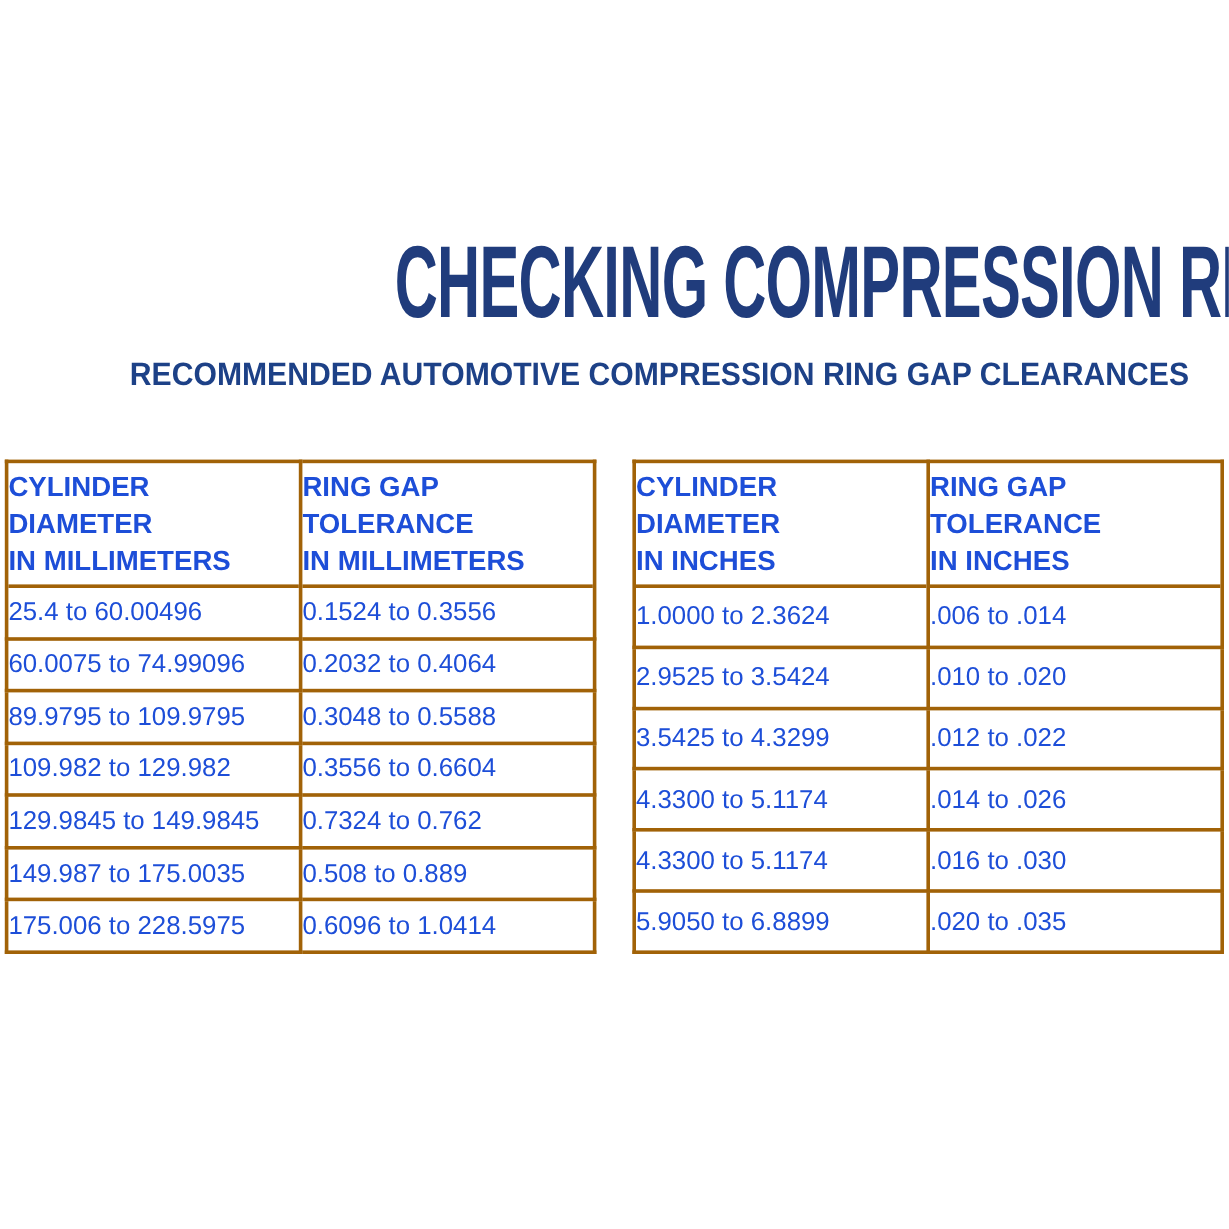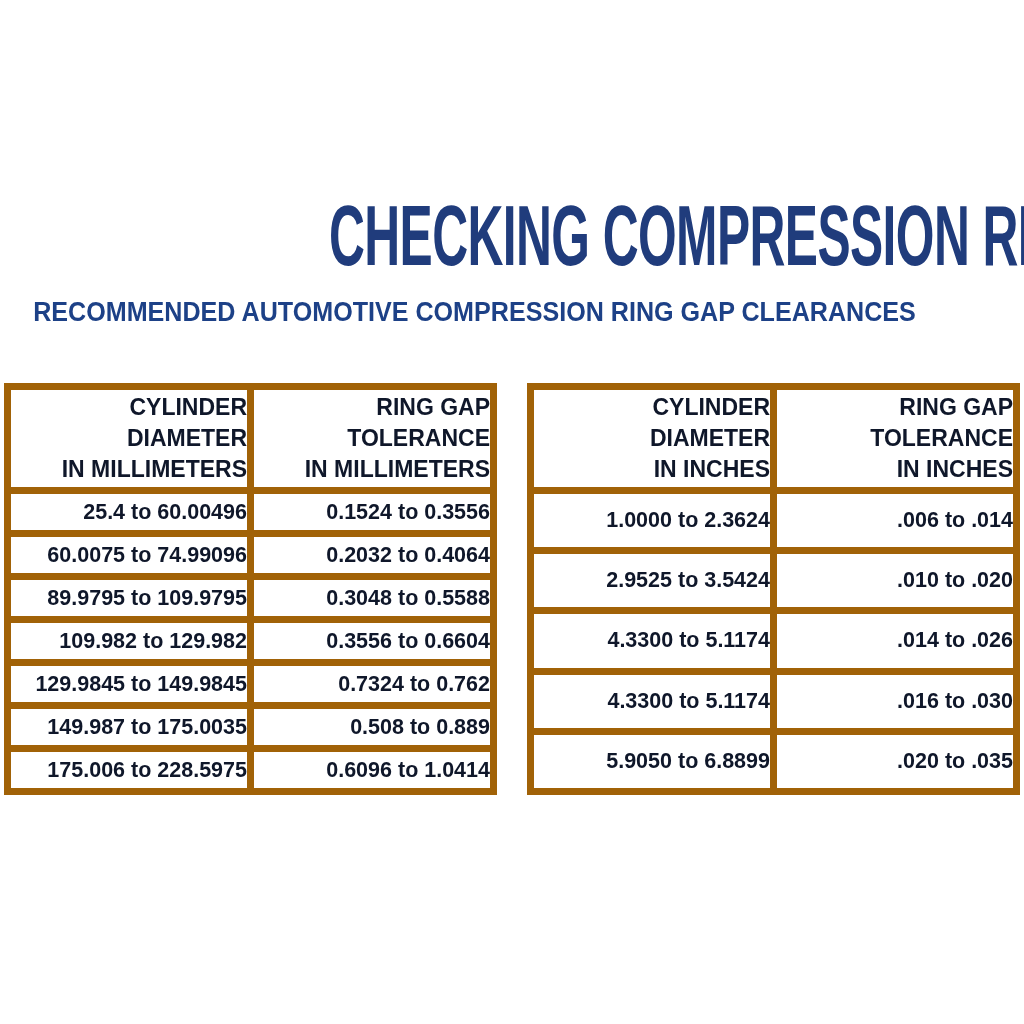--- a/index.html
+++ b/index.html
@@ -31,21 +31,21 @@
     transform: scaleX(0.585);
     transform-origin: center;
   }
 
   
   .subtitle-wrap {
     position: absolute;
     top: 299px;
     left: 0;
     width: 1024px;
-    text-align: left;
+    text-align: right;
   }
   .subtitle-text {
     display: inline-block;
     font-size: 27px;
     font-weight: bold;
     line-height: 1;
     white-space: nowrap;
     color: #1d4187;
     transform: scaleX(0.93);
     transform-origin: center;
@@ -60,39 +60,39 @@
     border-collapse: collapse;
     table-layout: fixed;
     background: #ffffff;
     border: 2px solid #4d4d4d;
   }
   table.spec.left  { left: 4px; }
   table.spec.right { left: 527px; }
 
   table.spec th,
   table.spec td {
-    border: 7px solid #a16207;
-    text-align: right;
+    border: 3px solid #a16207;
+    text-align: left;
     vertical-align: middle;
-    color: #0f172a;
+    color: #1d4ed8;
     overflow: hidden;
     white-space: nowrap;
   }
   table.spec th {
     height: 104px;
     width: 50%;
     font-size: 23px;
     font-weight: bold;
     line-height: 31px;
     border-bottom: 2px solid #4d4d4d;
   }
   table.spec td {
     height: 38px;
     font-size: 21.5px;
-    font-weight: bold;
+    font-weight: normal;
   }
   .hline { display: block; }
 </style>
 </head>
 <body>
 
 <div class="title-wrap">
   <span class="title-text">CHECKING COMPRESSION RING GAPS</span>
 </div>
 
@@ -165,20 +165,24 @@
   <tbody>
       <tr>
         <td>1.0000 to 2.3624</td>
         <td>.006 to .014</td>
       </tr>
       <tr>
         <td>2.9525 to 3.5424</td>
         <td>.010 to .020</td>
       </tr>
       <tr>
+        <td>3.5425 to 4.3299</td>
+        <td>.012 to .022</td>
+      </tr>
+      <tr>
         <td>4.3300 to 5.1174</td>
         <td>.014 to .026</td>
       </tr>
       <tr>
         <td>4.3300 to 5.1174</td>
         <td>.016 to .030</td>
       </tr>
       <tr>
         <td>5.9050 to 6.8899</td>
         <td>.020 to .035</td>

